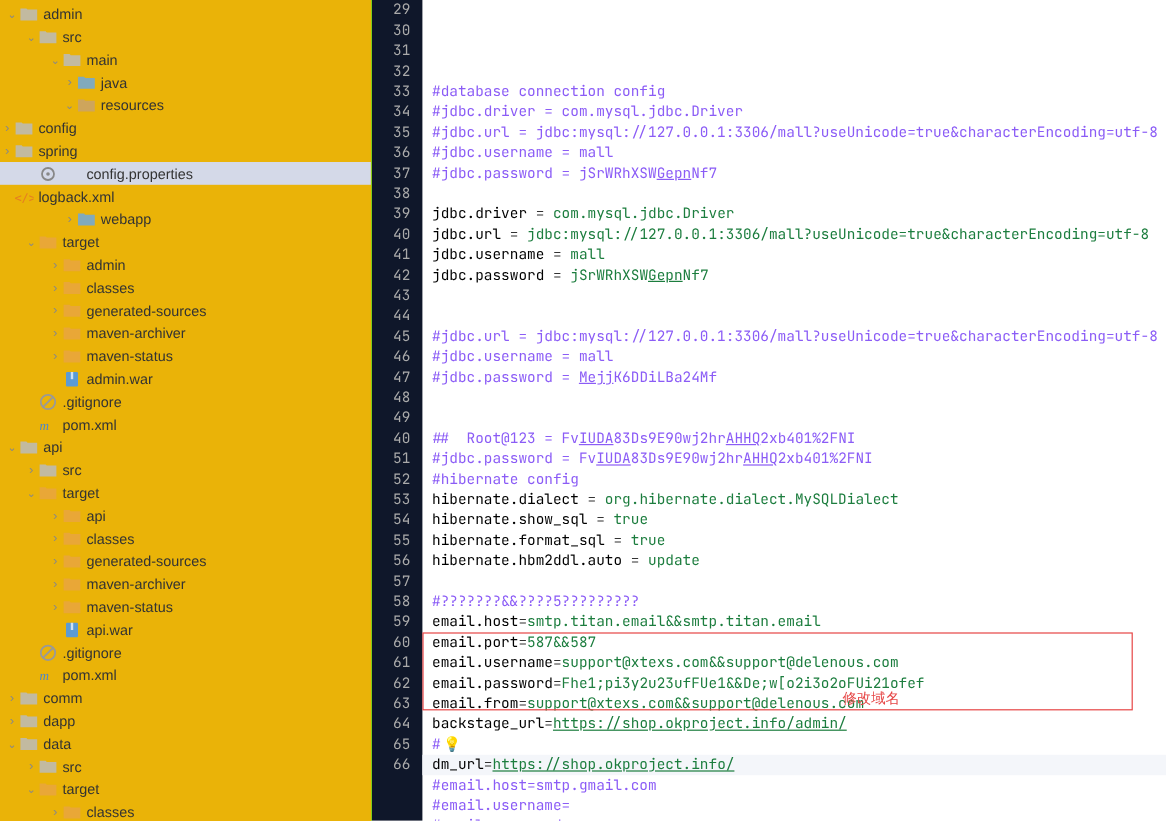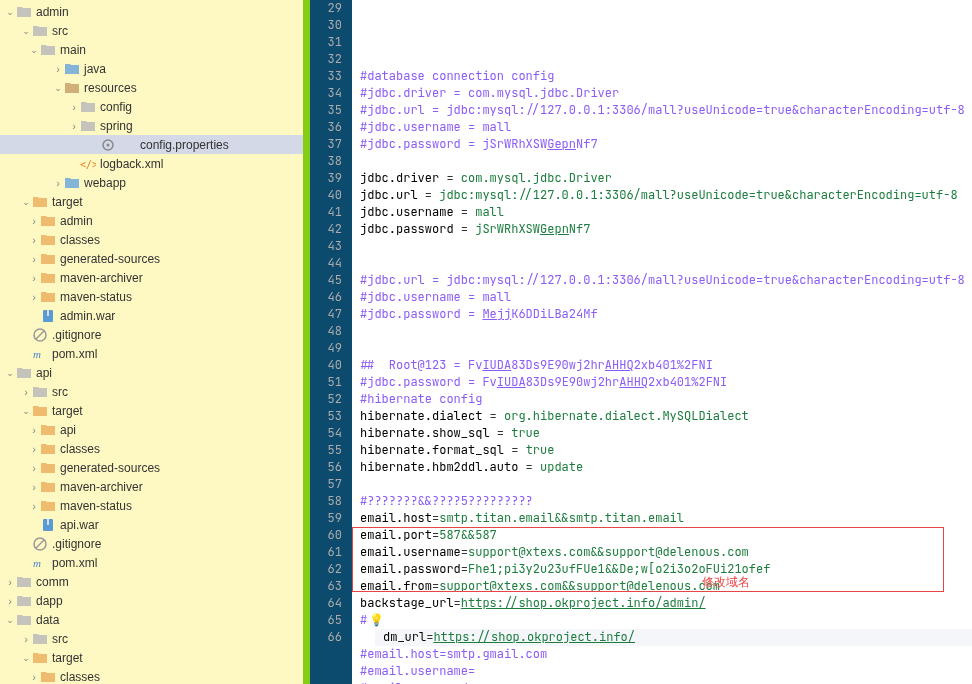--- a/index.html
+++ b/index.html
@@ -8,22 +8,22 @@
       font-size: 12px;
       color: #333;
       display: flex;
       width: 972px;
       height: 684px;
       overflow: hidden;
       background: #fff;
     }
     .sidebar {
       width: 310px;
-      background: #fef9c3;
-      border-right: 7px solid #84cc16;
+      background: #eab308;
+      border-right: 1px solid #84cc16;
       overflow-y: auto;
       padding-top: 2px;
     }
     .tree-item {
       display: flex;
       align-items: center;
       height: 19px;
       cursor: pointer;
       white-space: nowrap;
       color: #333;
@@ -49,51 +49,51 @@
       overflow: hidden;
       line-height: 17px;
       background: #fff;
     }
     .gutter {
       width: 42px;
       text-align: right;
       color: #aaa;
       padding-right: 10px;
       user-select: none;
-      background: #0c4a6e;
+      background: #0f172a;
     }
     .code {
       flex: 1;
       position: relative;
       white-space: pre;
     }
     .code-line { padding-left: 8px; height:17px; }
     .gutter-line { height:17px; }
     .comment { color: #8b5cf6; }
     .key { color: #000000; }
     .eq { color: #333; }
     .value { color: #1c7d3e; }
     .underline { text-decoration: underline; }
-    .line62 { background: #f4f6fa; margin-left: 23px; }
+    .line62 { background: #f4f6fa; }
     .redbox {
       position: absolute;
       border: 1.5px solid #e64545;
       pointer-events: none;
     }
     .redlabel {
       position: absolute;
       color: #e64545;
       font-family: sans-serif;
       font-size: 12px;
     }
     .indent-0 { padding-left: 4px; }
     .indent-1 { padding-left: 20px; }
-    .indent-2 { padding-left: 28px; }
+    .indent-2 { padding-left: 40px; }
     .indent-3 { padding-left: 52px; }
-    .indent-4 { padding-left: 68px; }
+    .indent-4 { }
     .tree-label {}
   </style>
 </head>
 <body>
 
 <div class="sidebar" id="tree">
     <div class="tree-item indent-0">
       <span class="chevron open"></span>
       <span class="tree-icon">
         <svg viewBox="0 0 16 16">

